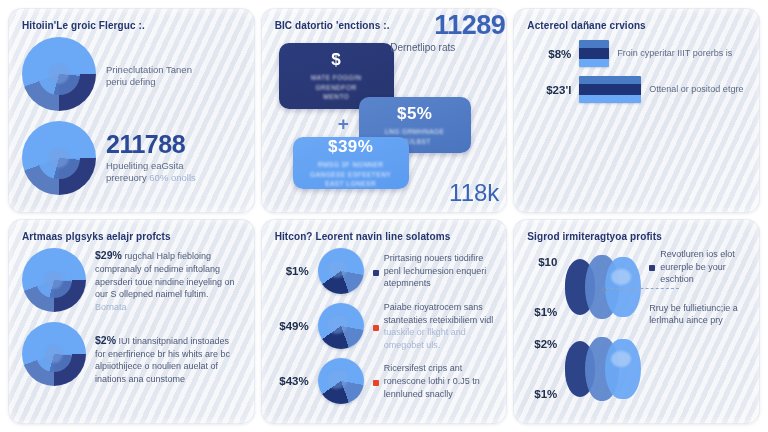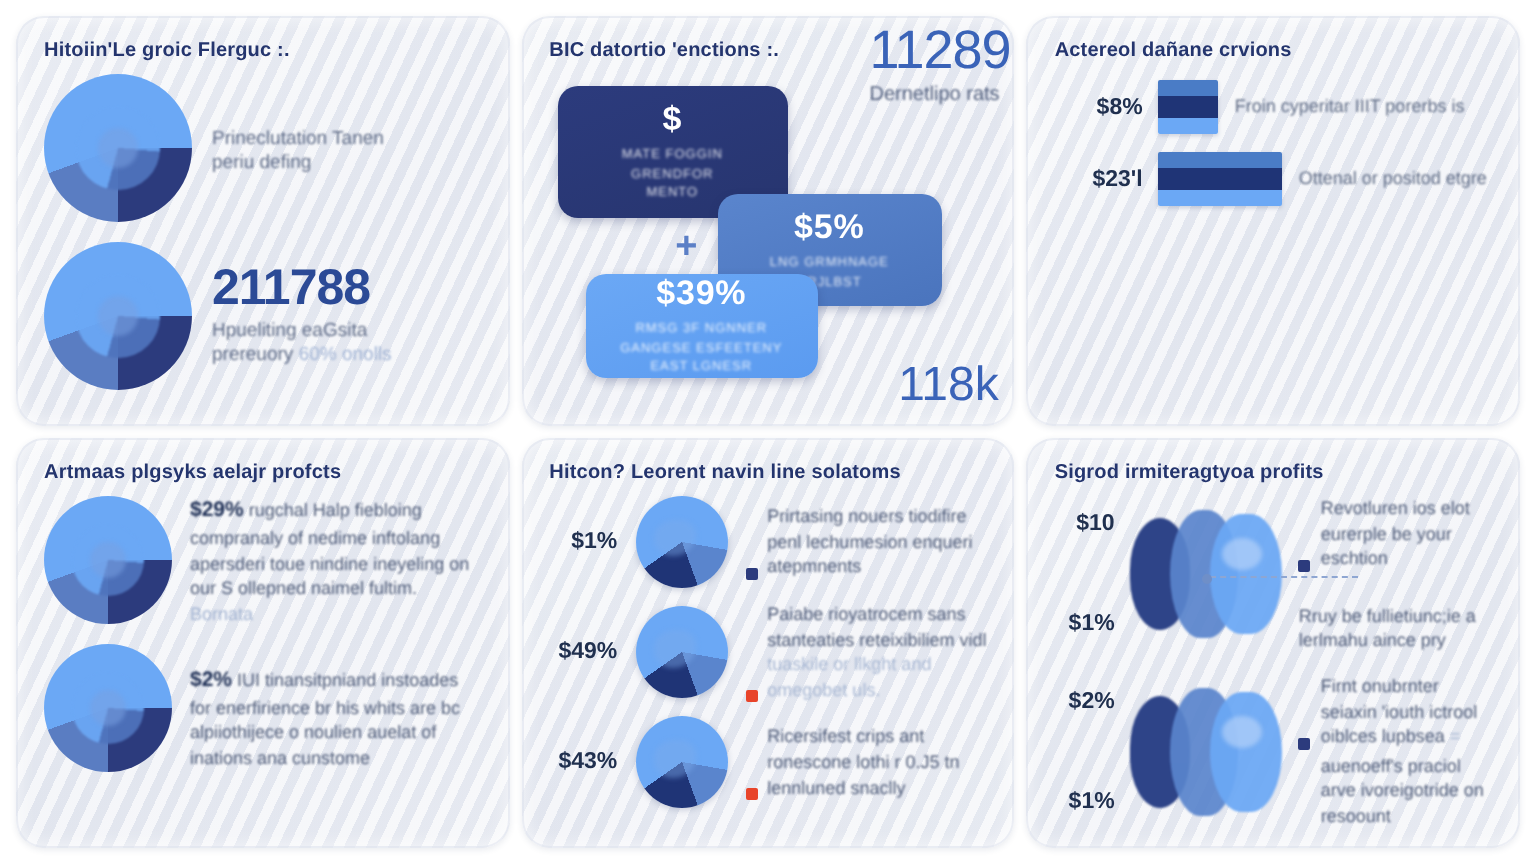--- a/index.html
+++ b/index.html
@@ -109,21 +109,21 @@
   .card .cnum { font-size:17px; font-weight:bold; letter-spacing:0.4px; }
   .card .ctxt { font-size:6.5px; line-height:1.5; margin-top:3px; opacity:0.85; letter-spacing:0.5px; }
   .card-dark  { left:4px;  top:6px;   width:115px; height:66px; background:linear-gradient(160deg,#2c3b7d,#27356f); }
   .card-mid   { left:84px; top:60px;  width:112px; height:56px; background:linear-gradient(160deg,#5a85cd,#4a74bd); }
   .card-light { left:18px; top:100px; width:116px; height:52px; background:linear-gradient(160deg,#6ba8f5,#5b9bf0); }
   .plus {
     position:absolute; left:63px; top:76px;
     font-size:19px; font-weight:bold; color:#5b7fc6; z-index:1;
   }
   .p2-right { position:absolute; right:2px; top:4px; text-align:left; z-index:3;}
-  .p2-num { font-size:27px; font-weight:normal; color:#3a63b8; letter-spacing:-0.5px; line-height:1; }
+  .p2-num { font-size:27px; font-weight:bold; color:#3a63b8; letter-spacing:-0.5px; line-height:1;margin-left:44px; }
   .p2-sub { font-size:10px; color:#4f5d7c; margin-top:3px; }
   .p2-num2 {
     position:absolute; right:8px; bottom:6px;
     font-size:24px; font-weight:normal; color:#3a63b8; z-index:3;
   }
 
   
   .bar-row { display:flex; align-items:center; gap:8px; margin-top:9px; position:relative; z-index:2;}
   .bar-val { font-size:11.5px; font-weight:bold; color:#20304f; width:44px; text-align:right; flex:0 0 44px;}
   .bar {
@@ -149,21 +149,21 @@
   .pie-row { display:flex; align-items:center; gap:9px; margin-top:3px; position:relative; z-index:2;}
   .pie-row + .pie-row { margin-top:7px; }
   .pie-val { font-size:11.5px; font-weight:bold; color:#20304f; width:34px; text-align:right; flex:0 0 34px;}
   .pie { width:46px; height:46px; flex:0 0 46px; border-radius:50%; position:relative;
          box-shadow:0 1px 3px rgba(35,55,105,0.22); }
   .pie .slices { position:absolute; inset:0; border-radius:50%;
     background:conic-gradient(#6ba8f5 0deg 100deg,#5a85cd 100deg 160deg,#1f3476 160deg 235deg,#6ba8f5 235deg 360deg);
     filter:blur(0.3px);}
   .pie .gl { position:absolute; left:20%; top:26%; width:46%; height:40%;
     background:rgba(125,170,235,0.45); border-radius:50% 40% 55% 45%; filter:blur(1.2px);}
-  .leg { display:flex; gap:5px; align-items:flex-end; }
+  .leg { display:flex; gap:5px; align-items:center; }
   .sq { width:6px; height:6px; flex:0 0 6px; margin-top:3px; border-radius:1px; }
   .leg-txt { font-size:9px; color:#4e5b78; line-height:1.4; }
   .leg-txt .ghost { color:#a7b7d3; }
 
   
   .p6-group { position:relative; display:flex; gap:8px; align-items:center; margin-top:4px; z-index:2;}
   .p6-group + .p6-group { margin-top:10px; }
   .p6-vals { display:flex; flex-direction:column; justify-content:space-between; height:62px; flex:0 0 30px; }
   .p6-val { font-size:11.5px; font-weight:bold; color:#20304f; text-align:right; }
   .blob { width:76px; height:64px; flex:0 0 76px; position:relative; }
@@ -374,26 +374,16 @@
       <div class="p6-vals">
         <div class="p6-val blur1">$2%</div>
         <div class="p6-val blur1">$1%</div>
       </div>
       <div class="blob">
         <div class="b1"></div>
         <div class="b2"></div>
         <div class="b3"></div>
         <div class="hi"></div>
       </div>
-      <div class="p6-leg">
-        <div class="leg">
-          <span class="sq" style="background:#2c3b7d"></span>
-          <span class="leg-txt blur2"><span>Firnt onubrnter seiaxin 'iouth ictrool oiblces lupbsea </span><span class="ghost">=</span></span>
-        </div>
-        <div class="leg" style="margin-top:2px">
-          <span class="sq" style="background:transparent"></span>
-          <span class="leg-txt blur2">auenoeff's praciol arve ivoreigotride on resoount</span>
-        </div>
-      </div>
     </div>
   </div>
 
 </div>
 
 </body></html>

